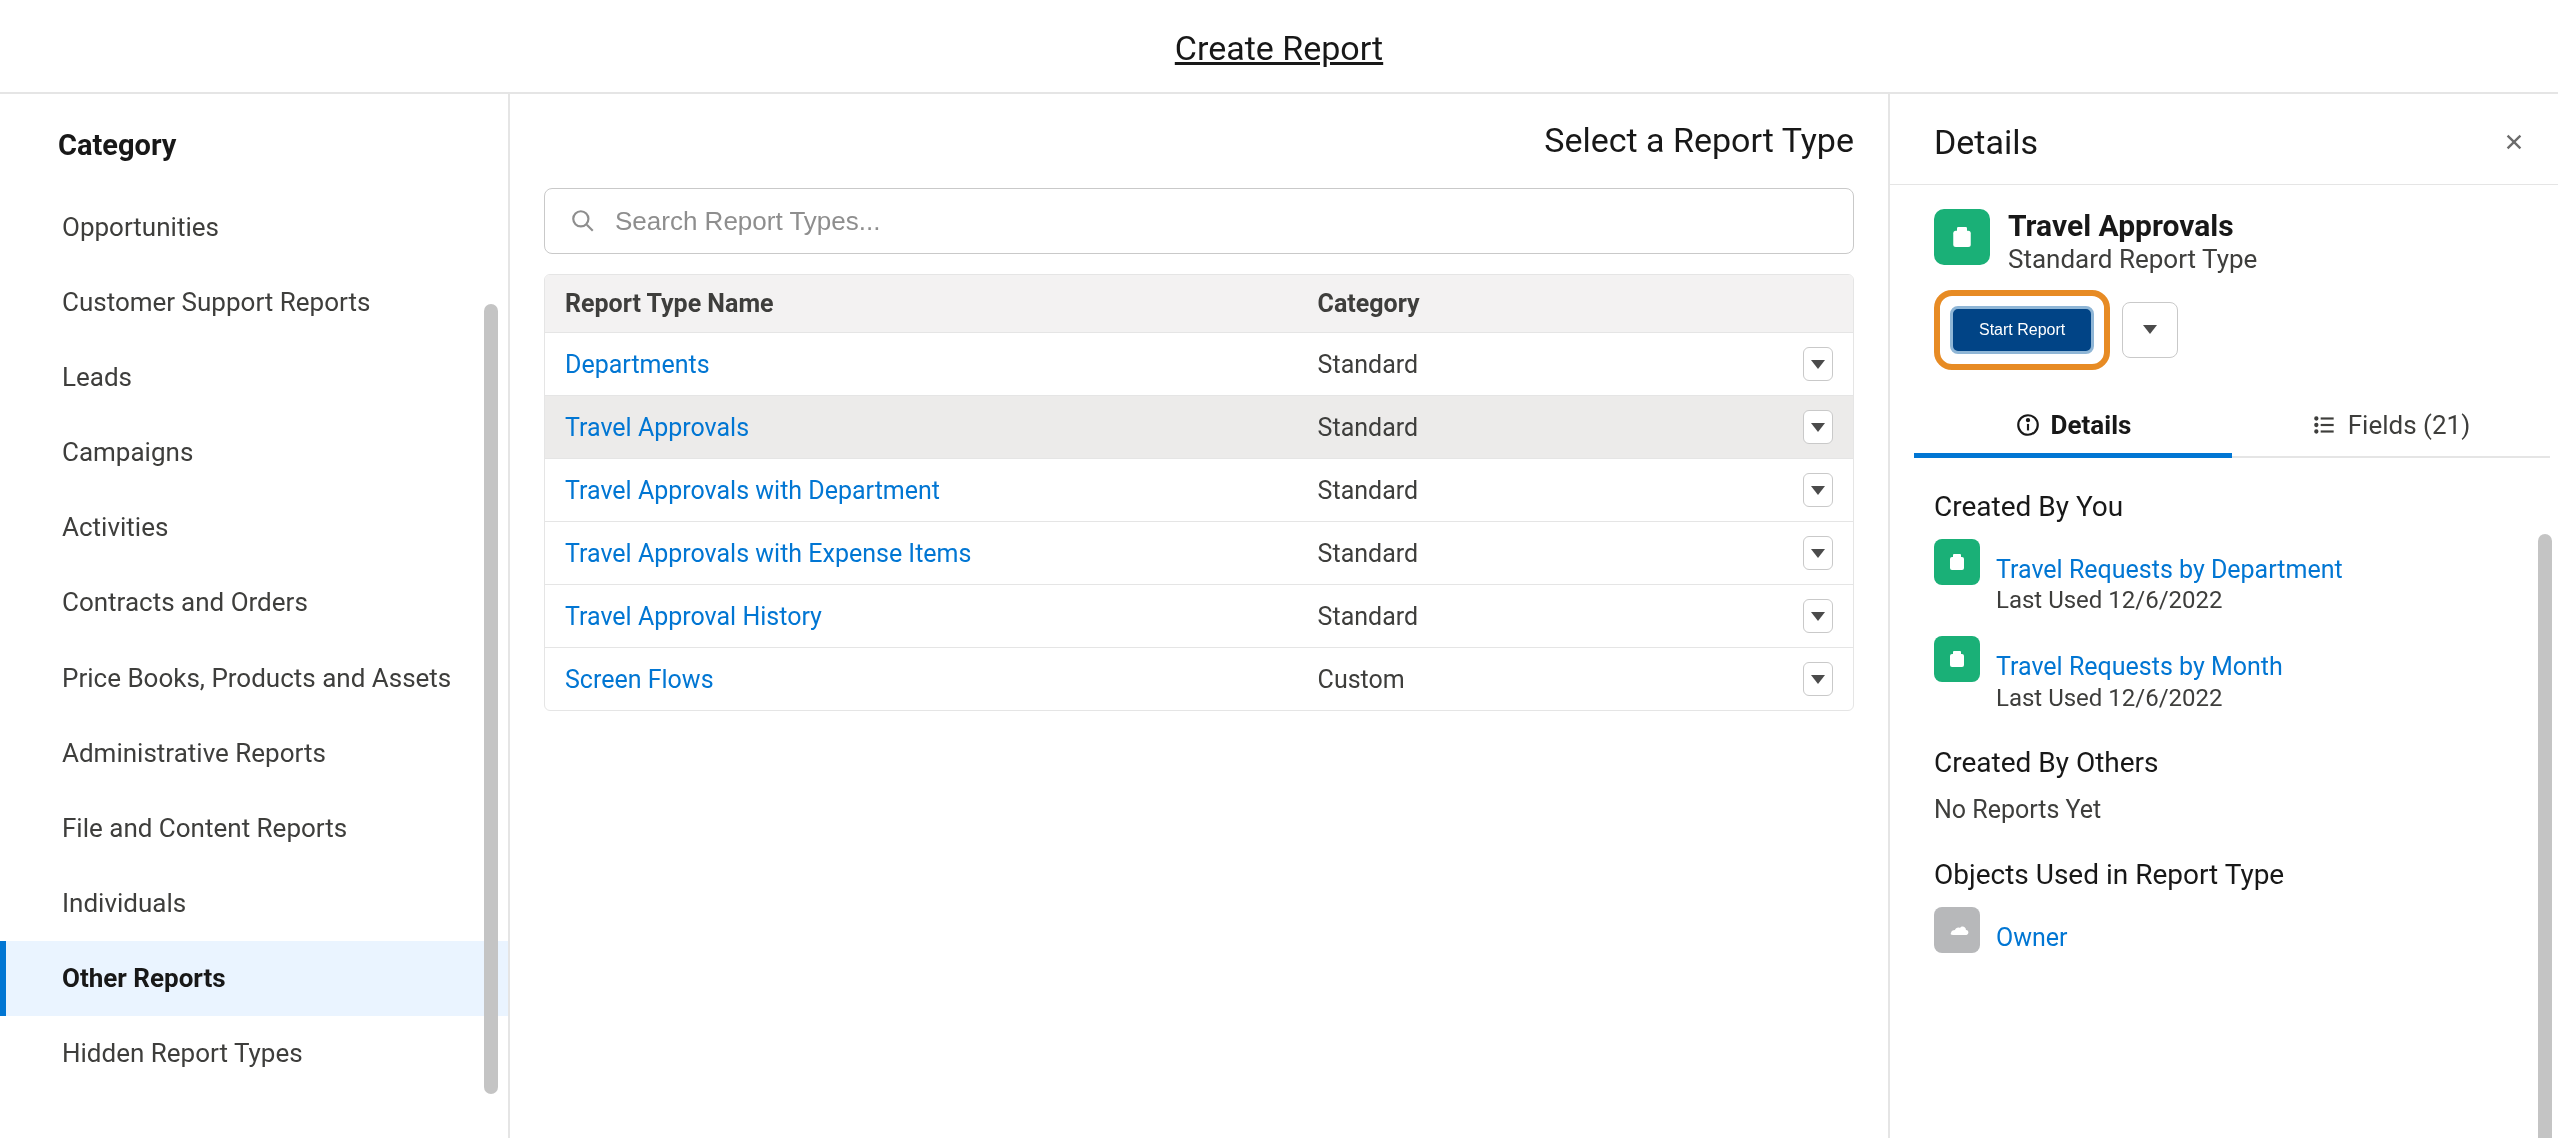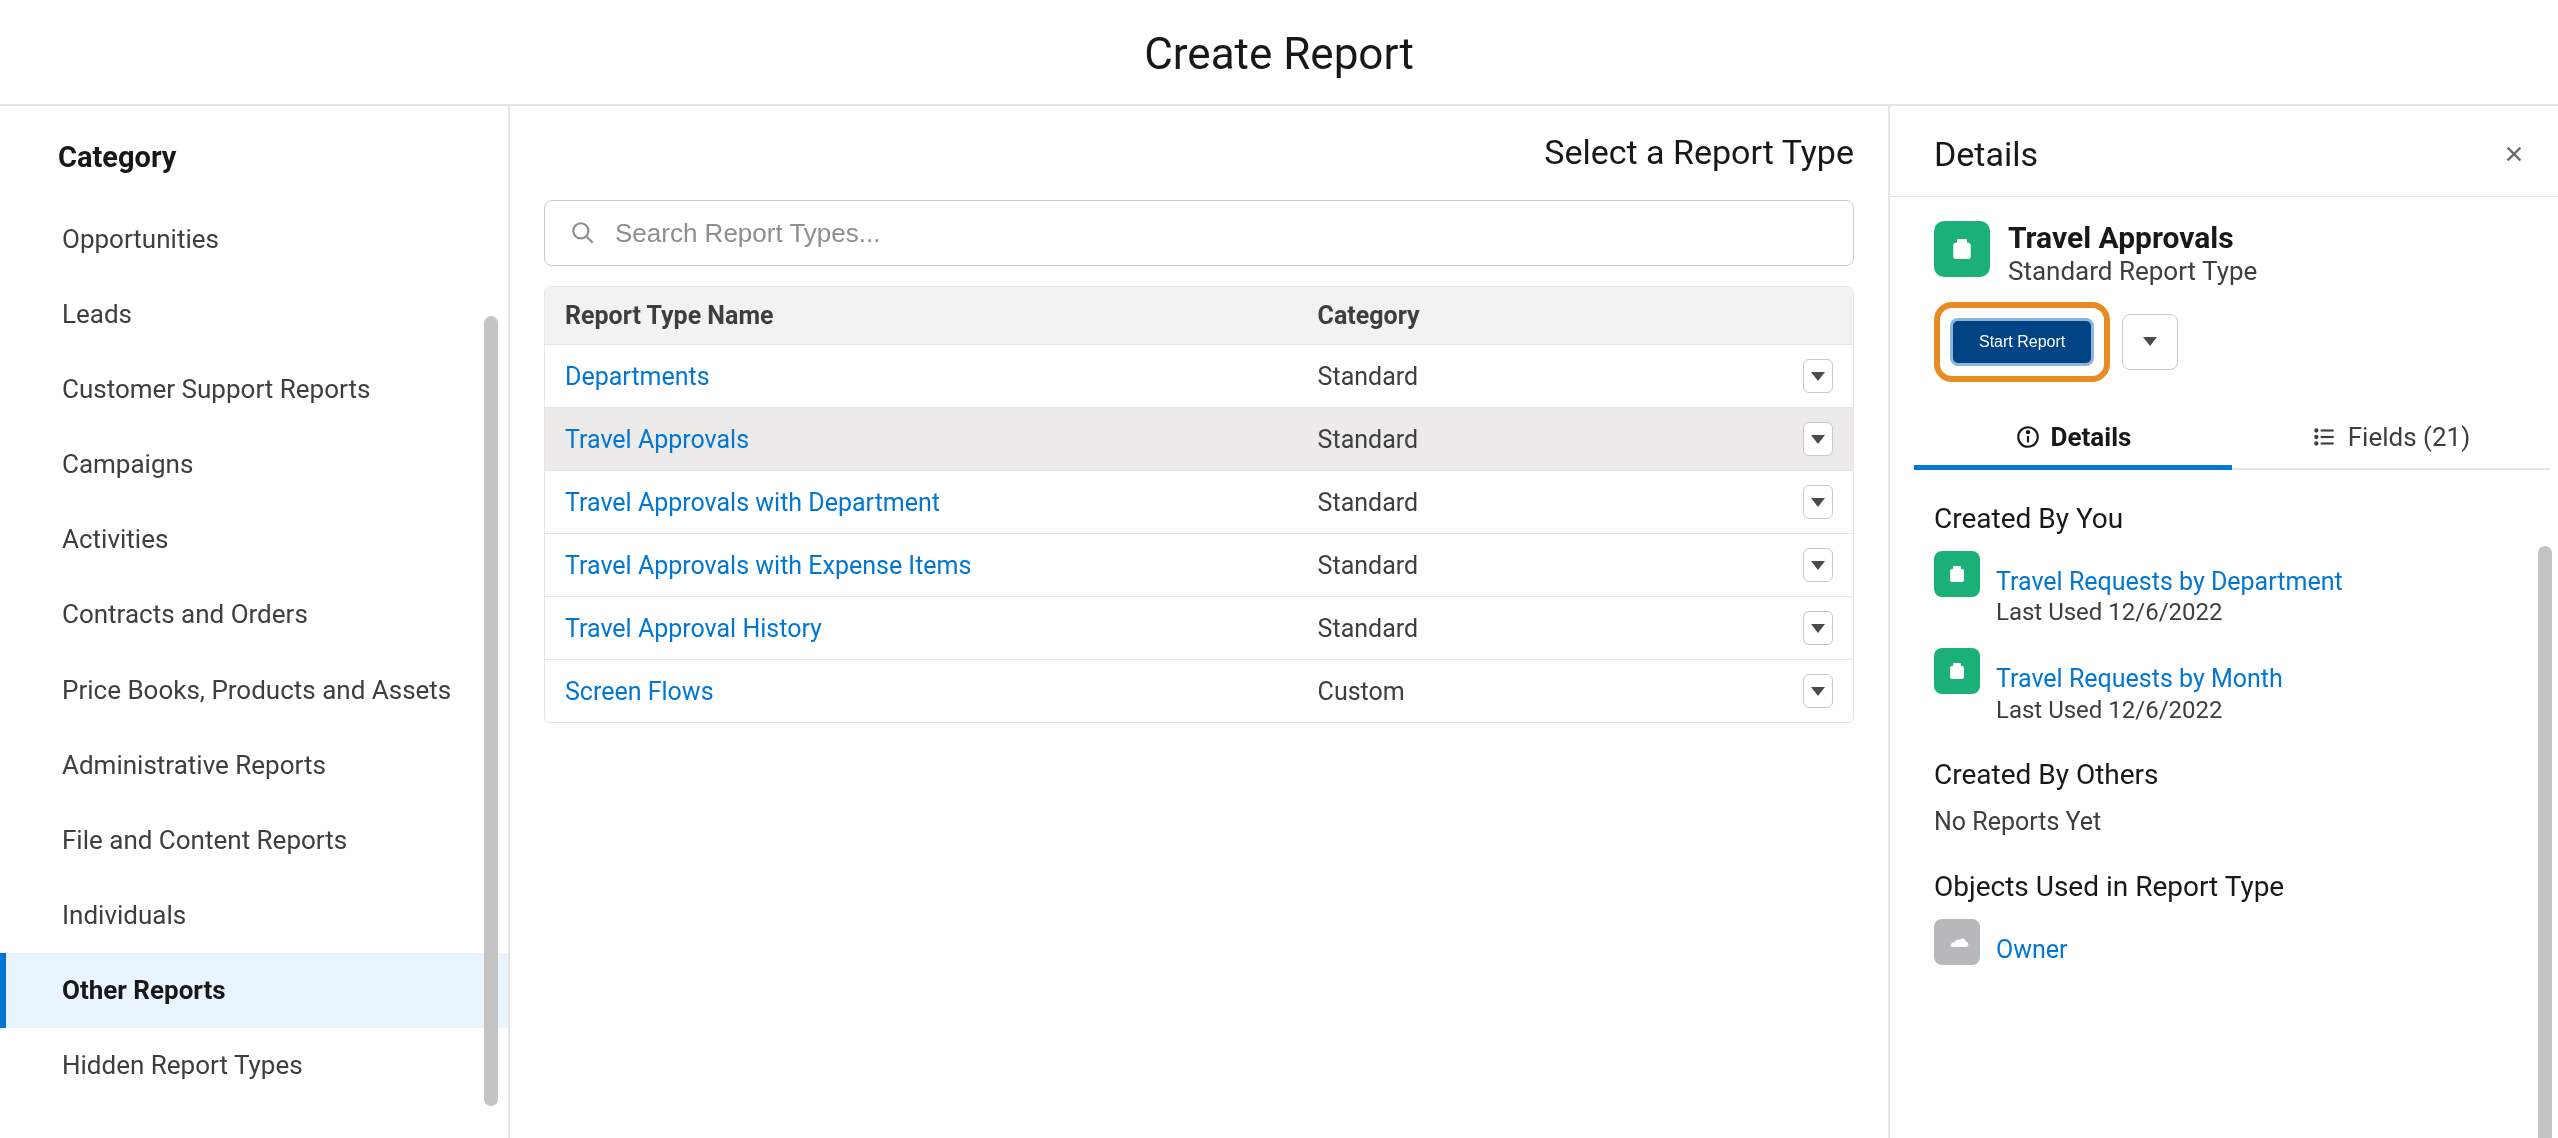--- a/index.html
+++ b/index.html
@@ -15,21 +15,21 @@
     width: 100%;
     height: 100%;
     display: flex;
     flex-direction: column;
   }
   .modal-header {
     text-align: center;
     padding: 28px 0 24px 0;
     border-bottom: 2px solid #e5e5e5;
   }
-  .modal-title { font-size: 44px; font-weight: 400; color: #181818; }
+  .modal-title { font-size: 34px; font-weight: 400; color: #181818; text-decoration: underline; }
   .modal-body { flex: 1; display: flex; overflow: hidden; }
 
   
   .sidebar {
     width: 510px;
     border-right: 2px solid #e5e5e5;
     padding: 34px 0 0 56px;
     position: relative;
     overflow: hidden;
   }
@@ -254,22 +254,22 @@
 <div class="modal">
   <div class="modal-header">
     <h1 class="modal-title">Create Report</h1>
   </div>
   <div class="modal-body">
 
     <aside class="sidebar">
       <div class="sidebar-heading">Category</div>
       <ul class="sidebar-items" id="sidebar-items">
           <li class="sidebar-item">Opportunities</li>
+          <li class="sidebar-item">Customer Support Reports</li>
           <li class="sidebar-item">Leads</li>
-          <li class="sidebar-item">Customer Support Reports</li>
           <li class="sidebar-item">Campaigns</li>
           <li class="sidebar-item">Activities</li>
           <li class="sidebar-item">Contracts and Orders</li>
           <li class="sidebar-item">Price Books, Products and Assets</li>
           <li class="sidebar-item">Administrative Reports</li>
           <li class="sidebar-item">File and Content Reports</li>
           <li class="sidebar-item">Individuals</li>
           <li class="sidebar-item active">Other Reports</li>
           <li class="sidebar-item">Hidden Report Types</li>
         </ul>

